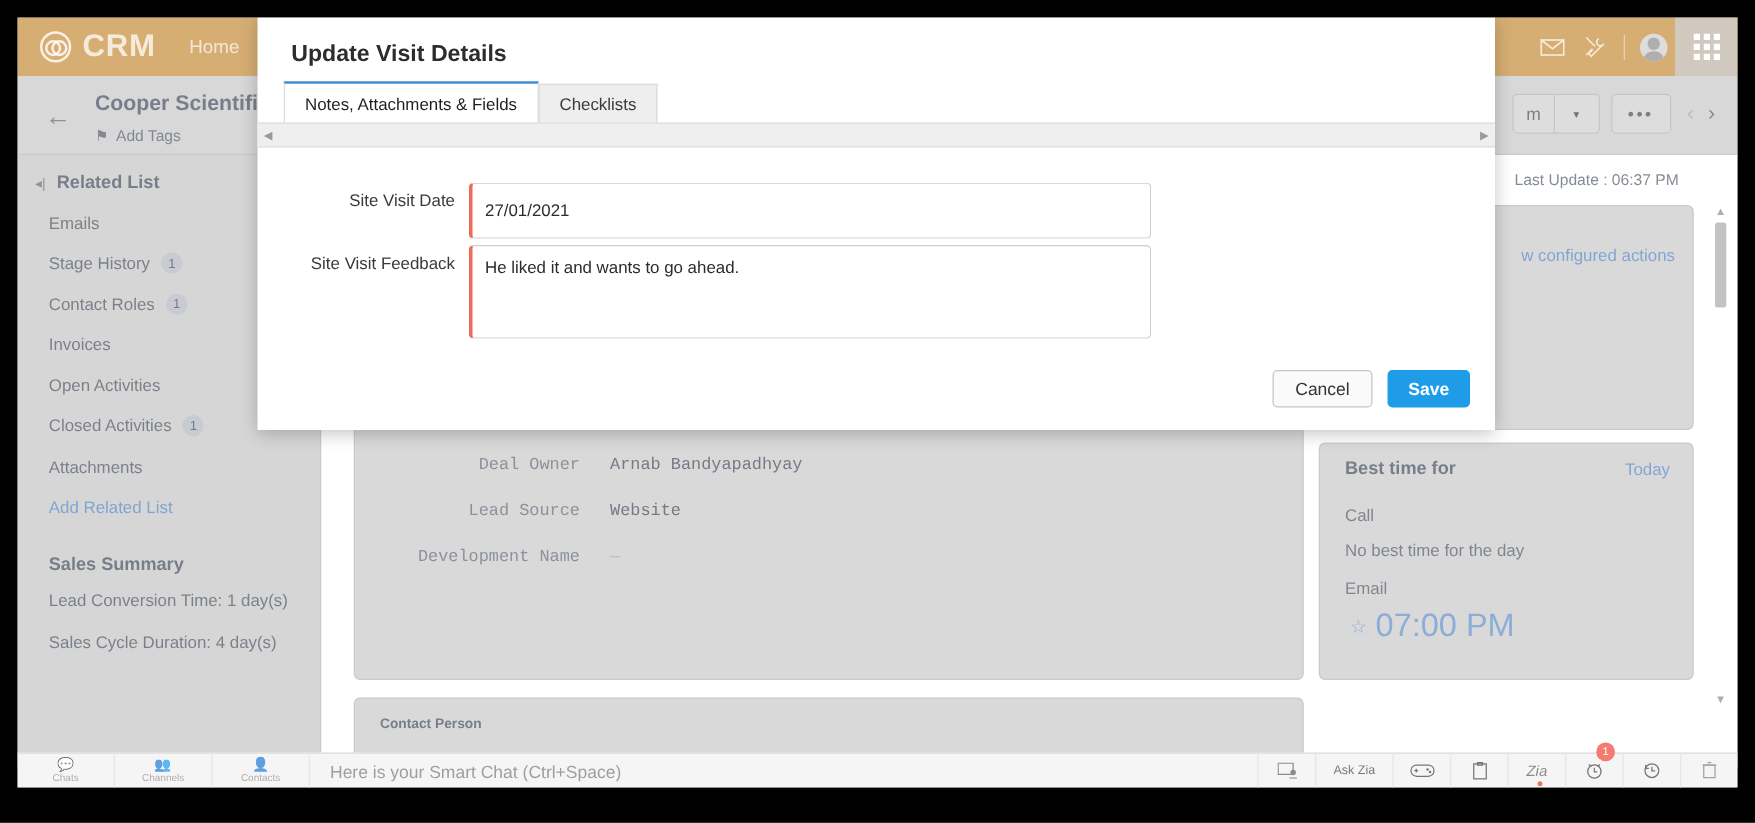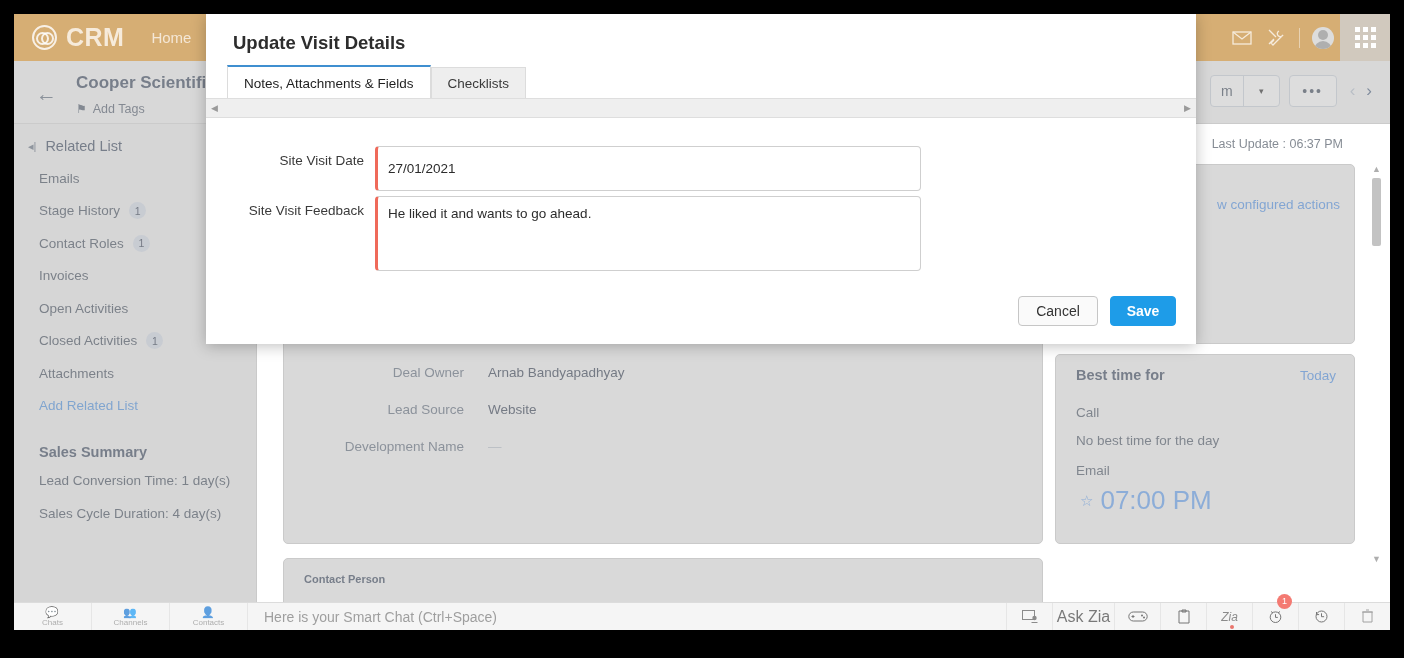--- a/index.html
+++ b/index.html
@@ -140,21 +140,21 @@
     width: 243px; height: 490px;
     background: #c5c5c5;
     border-right: 1px solid #b4b4b4;
     overflow: hidden;
   }
   .sb-head {
     display: flex; align-items: center; gap: 9px;
     padding: 14px 0 8px 14px;
   }
   .sb-collapse { font-size: 11px; color: #5f6874; }
-  .sb-title { font-size: 14.5px; font-weight: normal; color: #3d4758; }
+  .sb-title { font-size: 14.5px; font-weight: bold; color: #3d4758; }
   .sb-item {
     display: flex; align-items: center; gap: 9px;
     height: 32.5px; padding-left: 25px;
     font-size: 13.5px; color: #434b57;
   }
   .sb-item.link { color: #4a7ebb; }
   .cnt {
     min-width: 17px; height: 17px; padding: 0 4px;
     border-radius: 9px; background: #b1b6bf; color: #394150;
     font-size: 10.5px; display: flex; align-items: center; justify-content: center;
@@ -184,20 +184,21 @@
     border: 1px solid #b3b3b3; border-radius: 5px;
   }
   #card-detail { left: 26px; top: 40px; width: 760px; height: 380px; }
   #card-contact { left: 26px; top: 434px; width: 760px; height: 120px; }
   #card-actions { left: 798px; top: 40px; width: 300px; height: 180px; }
   #card-best    { left: 798px; top: 230px; width: 300px; height: 190px; }
 
   .field-row {
     position: absolute; display: flex; align-items: flex-end;
     font-size: 13.5px;
+    font-family: Liberation Mono, monospace;
   }
   .f-label { width: 180px; text-align: right; color: #5a6370; }
   .f-value { margin-left: 24px; color: #394150; }
   .f-value.dim { color: #9aa1aa; }
 
   .actions-link {
     position: absolute; right: 14px; top: 32px;
     font-size: 13.5px; color: #4d7fc0; white-space: nowrap;
   }
   .best-title {
@@ -279,21 +280,21 @@
     flex: 1; font-size: 14px; color: #9b9b9b; padding-left: 16px;
     border: none; background: transparent; outline: none;
     font-family: "Liberation Sans", sans-serif;
   }
   .cb-right { display: flex; height: 28px; align-items: stretch; }
   .cb-ic {
     width: 46px; display: flex; align-items: center; justify-content: center;
     border-left: 1px solid #dcdcdc; color: #5a5a5a; font-size: 13px;
     position: relative;
   }
-  .cb-ic.wide { width: 62px; font-size: 16px; color: #3f3f3f; }
+  .cb-ic.wide { width: 62px; font-size: 10px; color: #3f3f3f; }
   .cb-badge {
     position: absolute; top: -9px; right: 6px;
     width: 15px; height: 15px; border-radius: 50%;
     background: #ef4136; color: #fff; font-size: 9px;
     display: flex; align-items: center; justify-content: center;
   }
   .cb-reddot {
     position: absolute; bottom: 2px; left: 50%;
     width: 4px; height: 4px; border-radius: 50%; background: #e03b2f;
   }

